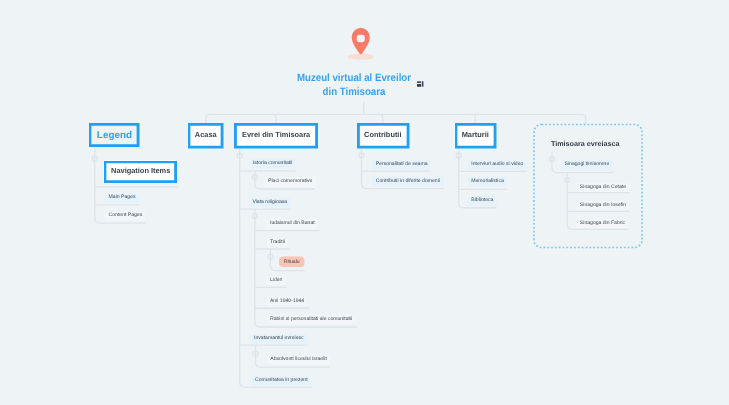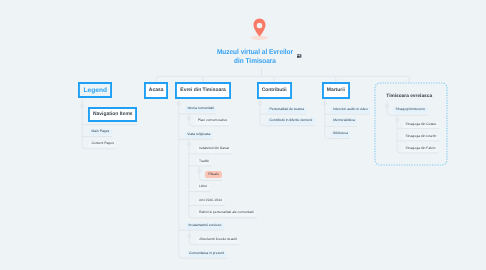--- a/index.html
+++ b/index.html
@@ -1,18 +1,18 @@
 <!DOCTYPE html>
 <html><head>
 <meta charset="utf-8">
 <style>
   html,body{margin:0;padding:0;}
   body{width:486px;height:270px;background:#eef3f6;overflow:hidden;-webkit-font-smoothing:antialiased;text-rendering:geometricPrecision;
        font-family:"Liberation Sans","DejaVu Sans",sans-serif;}
-  #stage{position:relative;width:450px;height:270px;transform:translateZ(0);margin-left:19px;}
+  #stage{position:relative;width:450px;height:270px;transform:translateZ(0);}
   svg.lines{position:absolute;left:0;top:0;width:486px;height:270px;}
 
   .root-title{position:absolute;color:#36a2f2;font-weight:bold;font-size:7.1px;
       line-height:8.9px;text-align:center;transform:scaleX(0.91);transform-origin:50% 0;}
 
   .mainbox{position:absolute;box-shadow:inset 0 0 0 1.9px #1fa0f5;background:#ffffff;
       display:flex;align-items:center;justify-content:center;
       font-size:4.95px;font-weight:bold;color:#3a434c;
       box-sizing:border-box;}
   .legendbox{color:#2aa4f5;font-size:6.6px;background:transparent;}

